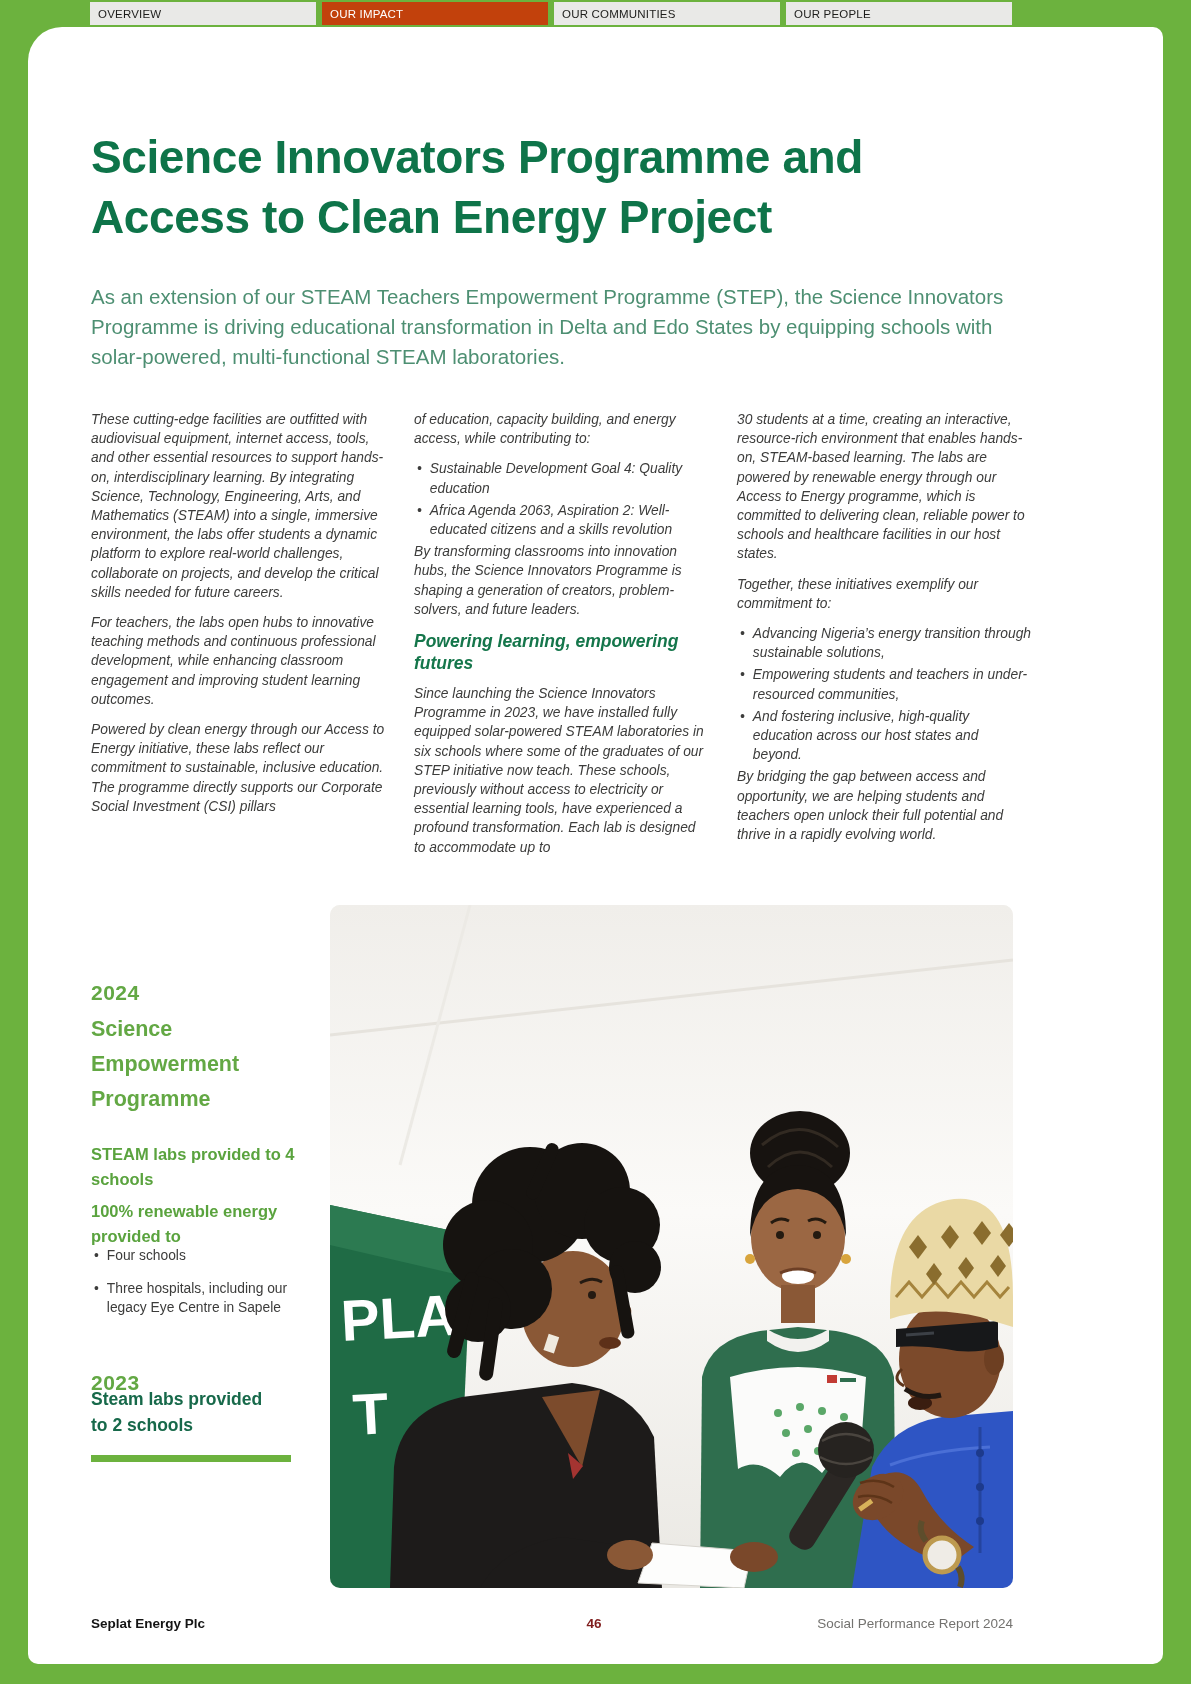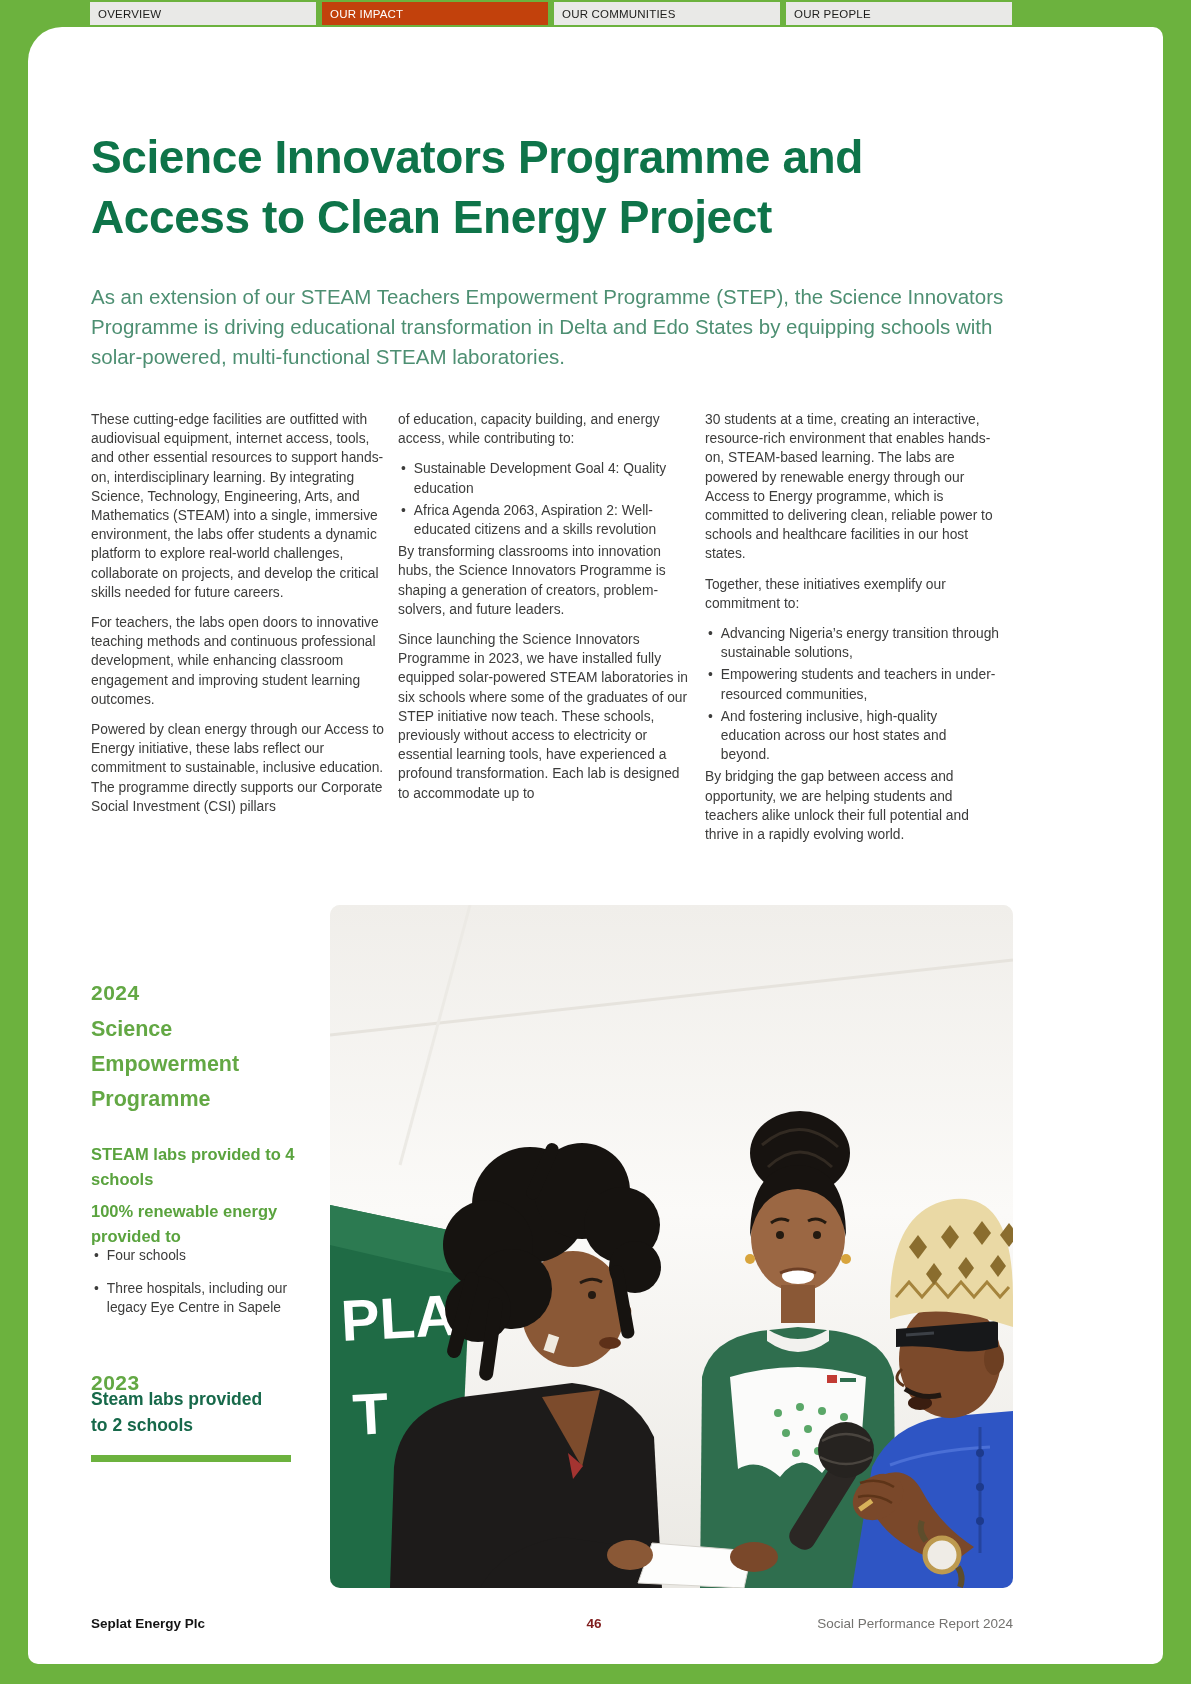--- a/index.html
+++ b/index.html
@@ -24,21 +24,21 @@
   
   .title{
     position:absolute;left:91px;top:96px;width:940px;z-index:2;
     font-size:46px;line-height:60px;font-weight:700;color:#0e7449;letter-spacing:-0.4px;
   }
   .intro{
     position:absolute;left:91px;top:261px;width:938px;z-index:2;
     font-size:20.5px;line-height:30px;color:#4d8f72;
   }
   
-  .columns{position:absolute;left:91px;top:410px;width:942px;display:flex;gap:13px;z-index:2;}
+  .columns{position:absolute;left:91px;top:410px;width:942px;display:flex;gap:29px;z-index:2;font-style:italic;}
   .col{width:294px;font-size:13.8px;line-height:19.2px;color:#3c3c3b;}
   .col p{margin:0 0 11px 0;}
   .col h3{font-size:17.5px;line-height:22px;color:#15764b;margin:7px 0 10px 0;font-weight:700;}
   .b{display:flex;margin:0 0 3px 0;}
   .b::before{content:"\2022";margin:0 8px 0 3px;flex:none;}
   .tight{margin-bottom:0;}
   
   .side{position:absolute;z-index:2;}
   .yr{font-size:21px;font-weight:600;color:#63a844;letter-spacing:.5px;}
   .prog{font-size:21.5px;line-height:35px;font-weight:700;color:#63a844;}
@@ -69,37 +69,38 @@
   <div class="tab">OUR PEOPLE</div>
 </nav>
 
 <h1 class="title"><span>Science Innovators Programme and</span><br><span>Access to Clean Energy Project</span></h1>
 
 <p class="intro">As an extension of our STEAM Teachers Empowerment Programme (STEP), the Science Innovators Programme is driving educational transformation in Delta and Edo States by equipping schools with solar-powered, multi-functional STEAM laboratories.</p>
 
 <div class="columns">
   <div class="col">
     <p>These cutting-edge facilities are outfitted with audiovisual equipment, internet access, tools, and other essential resources to support hands-on, interdisciplinary learning. By integrating Science, Technology, Engineering, Arts, and Mathematics (STEAM) into a single, immersive environment, the labs offer students a dynamic platform to explore real-world challenges, collaborate on projects, and develop the critical skills needed for future careers.</p>
-    <p>For teachers, the labs open doors to innovative teaching methods and continuous professional development, while enhancing classroom engagement and improving student learning outcomes.</p>
+    <p>For teachers, the labs open hubs to innovative teaching methods and continuous professional development, while enhancing classroom engagement and improving student learning outcomes.</p>
     <p>Powered by clean energy through our Access to Energy initiative, these labs reflect our commitment to sustainable, inclusive education. The programme directly supports our Corporate Social Investment (CSI) pillars</p>
   </div>
   <div class="col">
     <p>of education, capacity building, and energy access, while contributing to:</p>
     <div class="b">Sustainable Development Goal 4: Quality education</div>
     <div class="b">Africa Agenda 2063, Aspiration 2: Well-educated citizens and a skills revolution</div>
     <p class="tight">By transforming classrooms into innovation hubs, the Science Innovators Programme is shaping a generation of creators, problem-solvers, and future leaders.</p>
+    <h3>Powering learning, empowering futures</h3>
     <p>Since launching the Science Innovators Programme in 2023, we have installed fully equipped solar-powered STEAM laboratories in six schools where some of the graduates of our STEP initiative now teach. These schools, previously without access to electricity or essential learning tools, have experienced a profound transformation. Each lab is designed to accommodate up to</p>
   </div>
   <div class="col">
     <p>30 students at a time, creating an interactive, resource-rich environment that enables hands-on, STEAM-based learning. The labs are powered by renewable energy through our Access to Energy programme, which is committed to delivering clean, reliable power to schools and healthcare facilities in our host states.</p>
     <p>Together, these initiatives exemplify our commitment to:</p>
     <div class="b">Advancing Nigeria’s energy transition through sustainable solutions,</div>
     <div class="b">Empowering students and teachers in under-resourced communities,</div>
     <div class="b">And fostering inclusive, high-quality education across our host states and beyond.</div>
-    <p class="tight">By bridging the gap between access and opportunity, we are helping students and teachers alike unlock their full potential and thrive in a rapidly evolving world.</p>
+    <p class="tight">By bridging the gap between access and opportunity, we are helping students and teachers open unlock their full potential and thrive in a rapidly evolving world.</p>
   </div>
 </div>
 
 <div class="side yr" style="left:91px;top:981px;">2024</div>
 <div class="side prog" style="left:91px;top:1012px;width:150px;">Science Empowerment Programme</div>
 <div class="side stat-light" style="left:91px;top:1142px;width:205px;">STEAM labs provided to 4  schools</div>
 <div class="side stat-light" style="left:91px;top:1199px;width:205px;">100% renewable energy provided to</div>
 <div class="side side-bullets" style="left:91px;top:1246px;width:210px;">
   <div class="b">Four schools</div>
   <div class="b">Three hospitals, including our legacy Eye Centre in Sapele</div>

